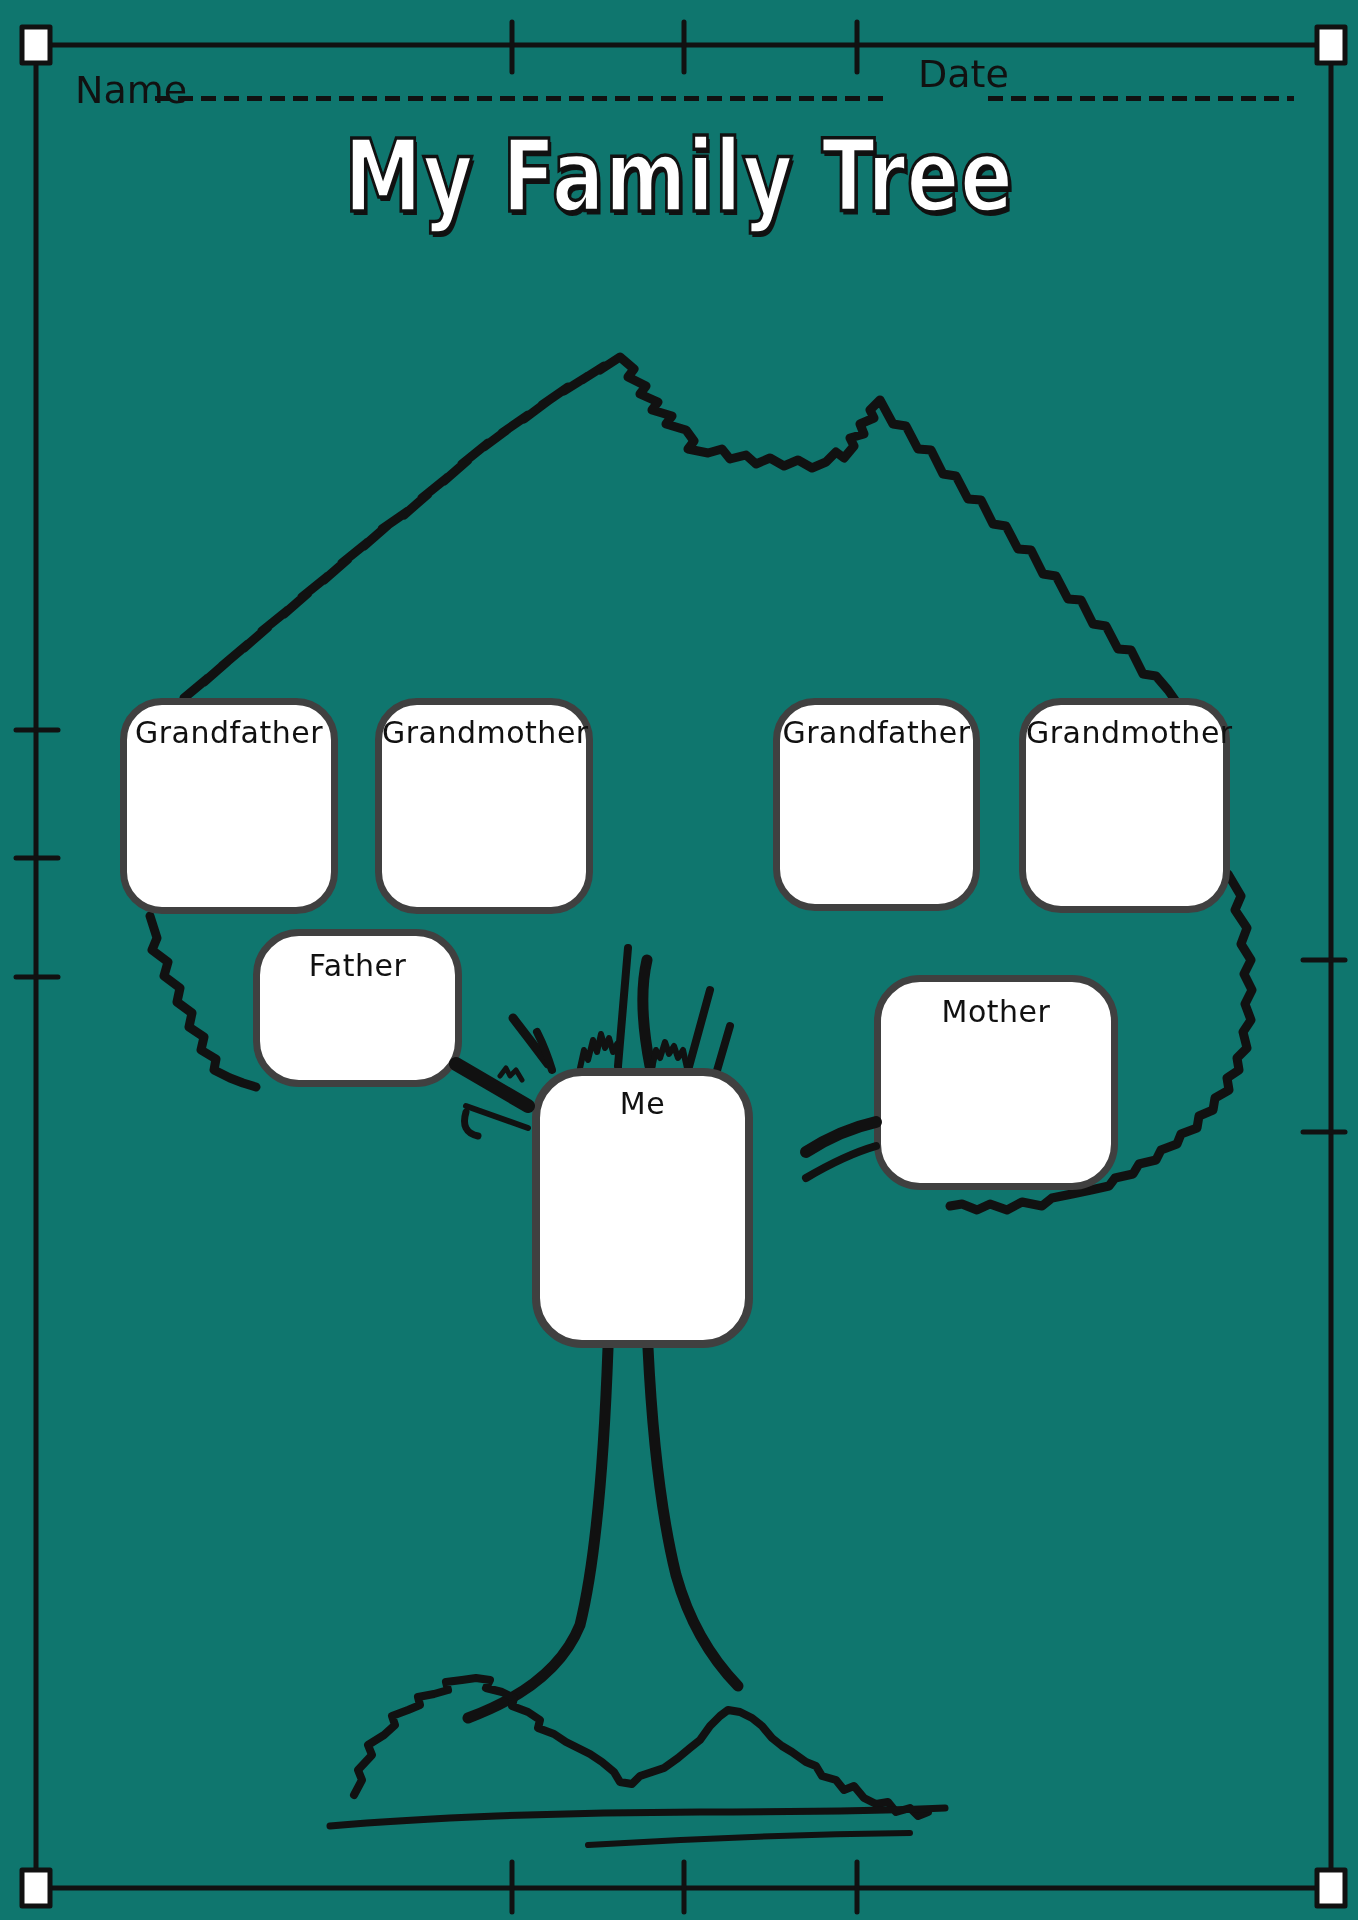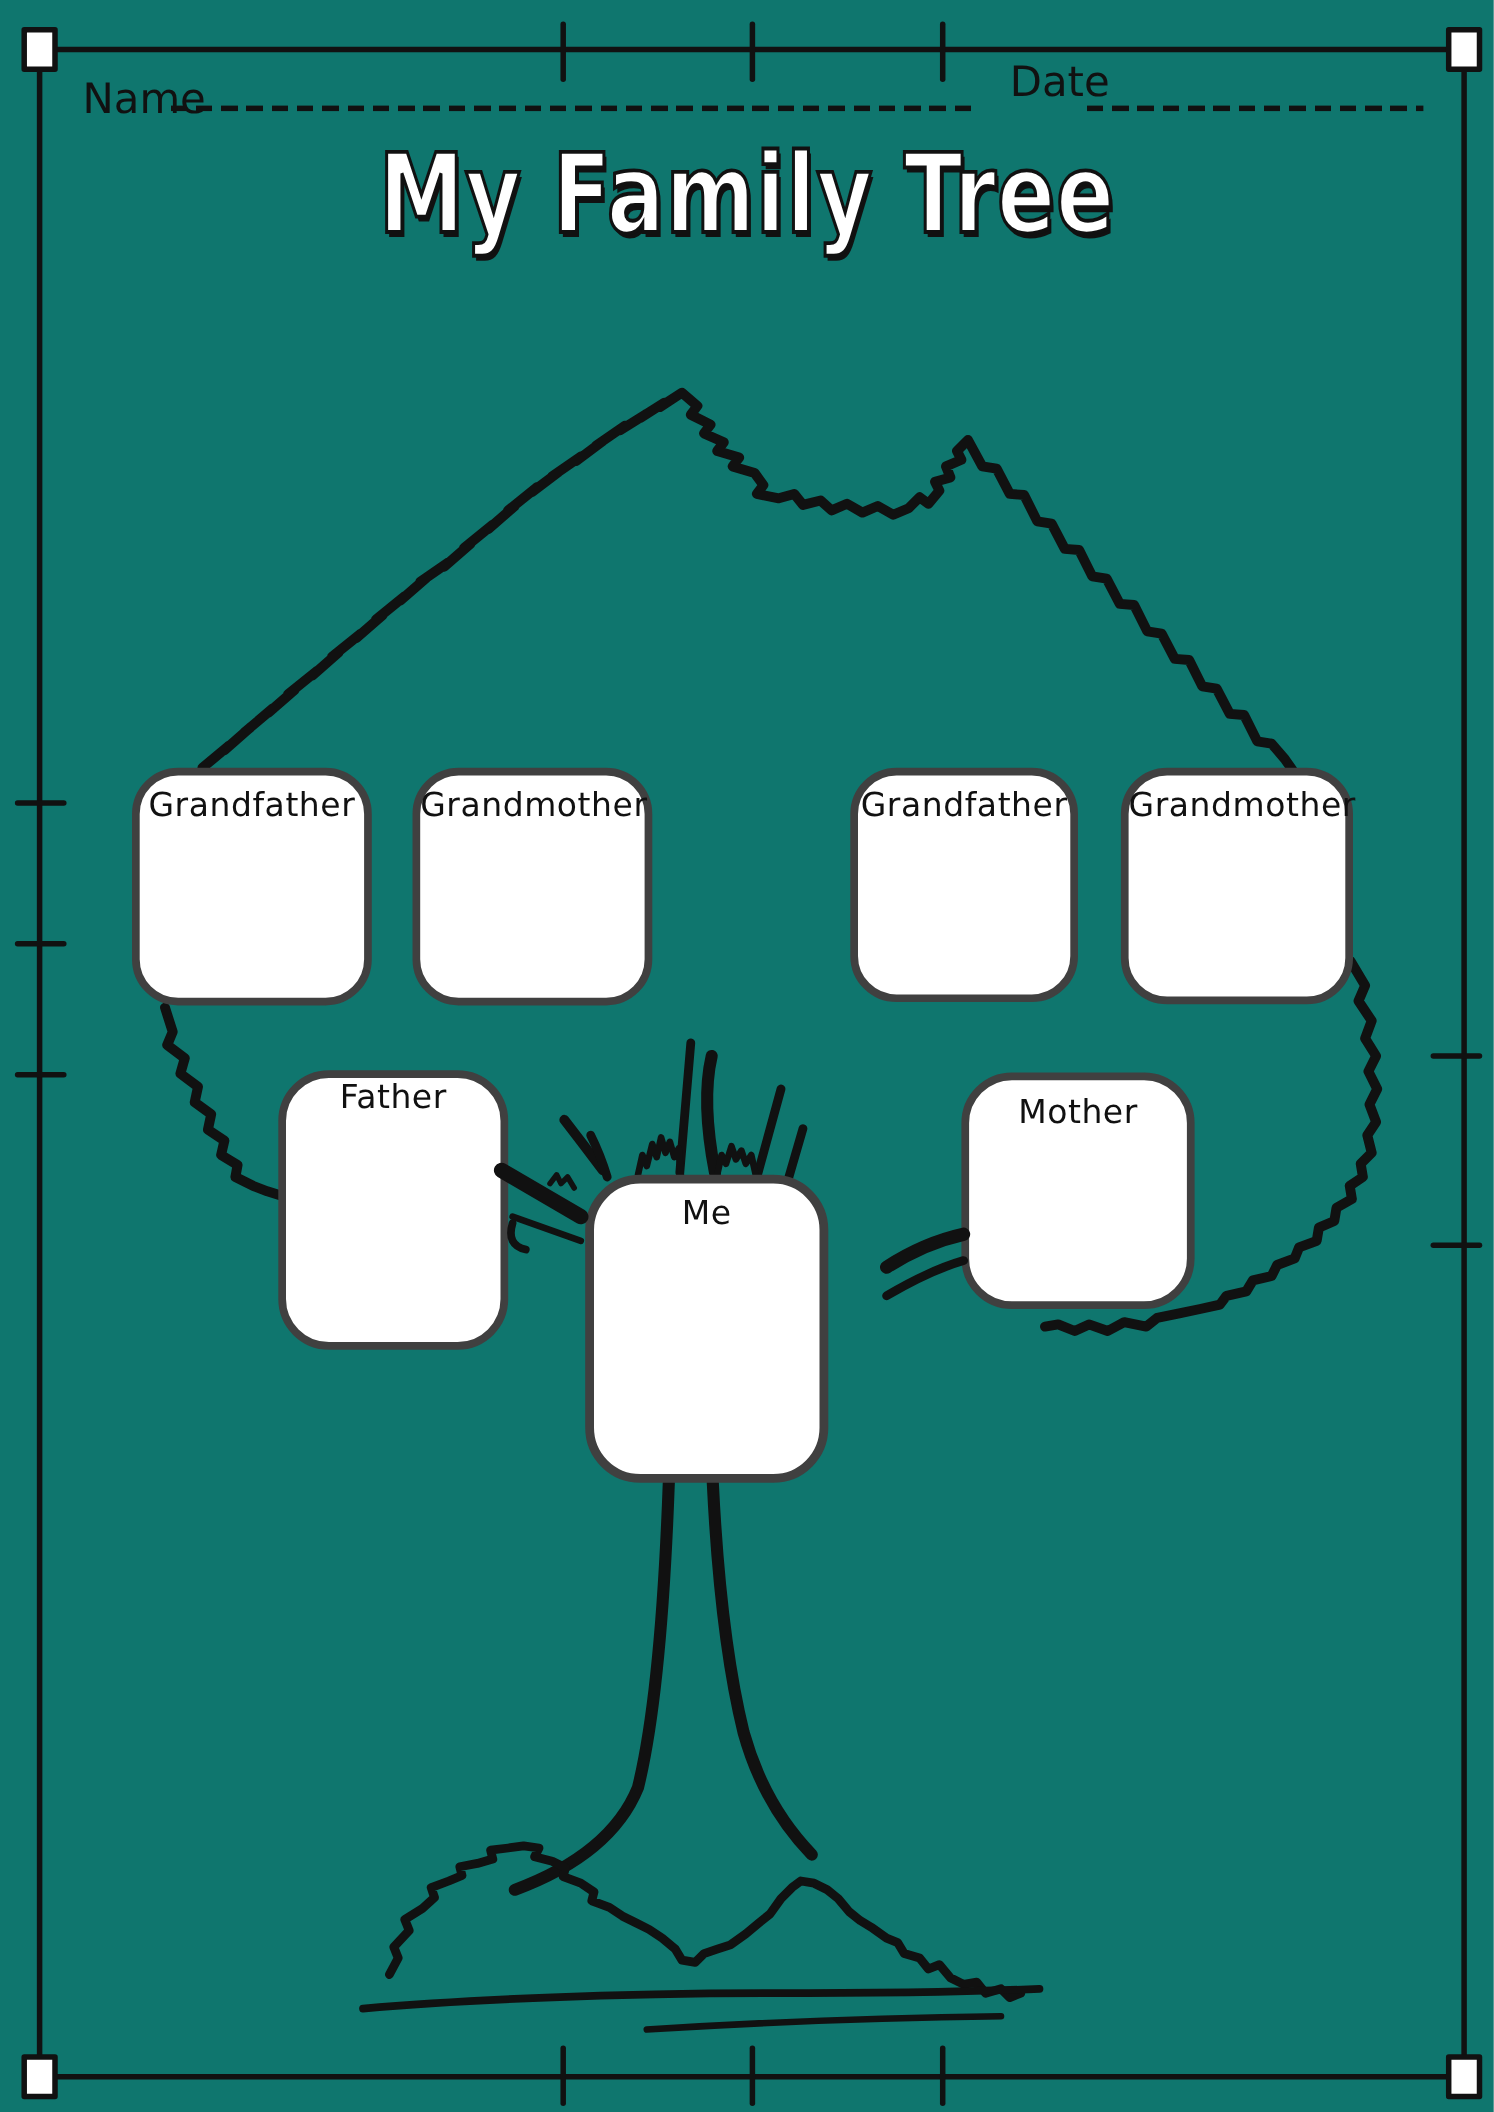--- a/index.html
+++ b/index.html
@@ -168,24 +168,24 @@
   </div>
   <div class="member-box" style="left:375px;top:698px;width:218px;height:216px;border-radius:42px;padding-top:10px;">
     <span class="member-label">Grandmother</span>
   </div>
   <div class="member-box" style="left:773px;top:698px;width:207px;height:213px;border-radius:42px;padding-top:10px;">
     <span class="member-label">Grandfather</span>
   </div>
   <div class="member-box" style="left:1019px;top:698px;width:211px;height:215px;border-radius:42px;padding-top:10px;">
     <span class="member-label">Grandmother</span>
   </div>
-  <div class="member-box" style="left:253px;top:973px;width:209px;height:254px;border-radius:46px;">
+  <div class="member-box" style="left:253px;top:929px;width:209px;height:158px;border-radius:46px;padding-top:12px;">
     <span class="member-label">Father</span>
   </div>
-  <div class="member-box" style="left:874px;top:975px;width:212px;height:215px;border-radius:46px;padding-top:12px;">
+  <div class="member-box" style="left:874px;top:975px;width:244px;height:215px;border-radius:46px;padding-top:12px;">
     <span class="member-label">Mother</span>
   </div>
   <div class="member-box" style="left:532px;top:1068px;width:221px;height:280px;border-radius:50px;border-width:8px;padding-top:10px;">
     <span class="member-label">Me</span>
   </div>
 
   <svg class="layer over" viewBox="0 0 1358 1920">
     <g stroke="#111" fill="none" stroke-linecap="round" stroke-linejoin="round">
 
       <path stroke-width="14" d="M456,1064 L528,1106"></path>

